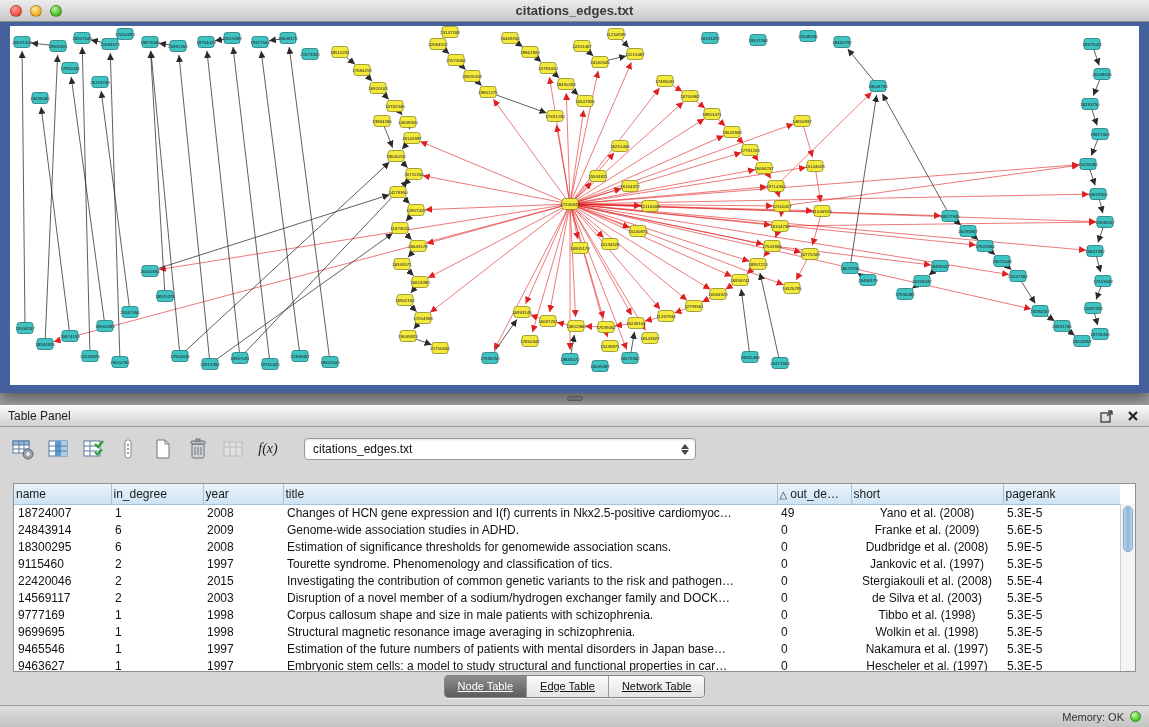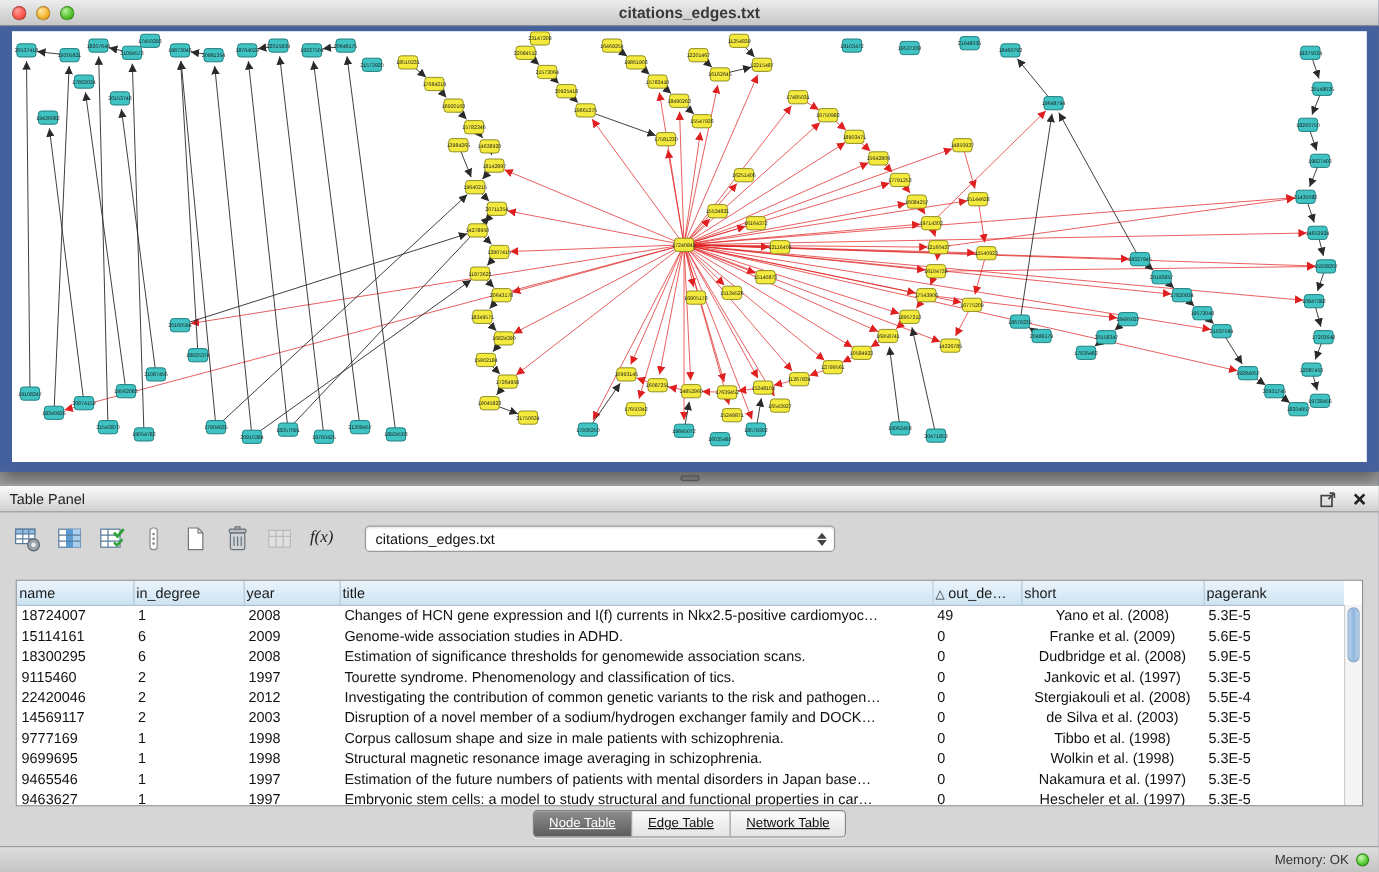--- a/index.html
+++ b/index.html
@@ -982,21 +982,21 @@
           <tr>
             <td>18724007</td>
             <td>1</td>
             <td>2008</td>
             <td>Changes of HCN gene expression and I(f) currents in Nkx2.5-positive cardiomyoc…</td>
             <td>49</td>
             <td class="center">Yano et al. (2008)</td>
             <td>5.3E-5</td>
           </tr>
           <tr>
-            <td>15114161</td>
+            <td>24843914</td>
             <td>6</td>
             <td>2009</td>
             <td>Genome-wide association studies in ADHD.</td>
             <td>0</td>
             <td class="center">Franke et al. (2009)</td>
             <td>5.6E-5</td>
           </tr>
           <tr>
             <td>18300295</td>
             <td>6</td>
@@ -1011,21 +1011,21 @@
             <td>2</td>
             <td>1997</td>
             <td>Tourette syndrome. Phenomenology and classification of tics.</td>
             <td>0</td>
             <td class="center">Jankovic et al. (1997)</td>
             <td>5.3E-5</td>
           </tr>
           <tr>
             <td>22420046</td>
             <td>2</td>
-            <td>2012</td>
+            <td>2015</td>
             <td>Investigating the contribution of common genetic variants to the risk and pathogen…</td>
             <td>0</td>
             <td class="center">Stergiakouli et al. (2008)</td>
             <td>5.5E-4</td>
           </tr>
           <tr>
             <td>14569117</td>
             <td>2</td>
             <td>2003</td>
             <td>Disruption of a novel member of a sodium/hydrogen exchanger family and DOCK…</td>

